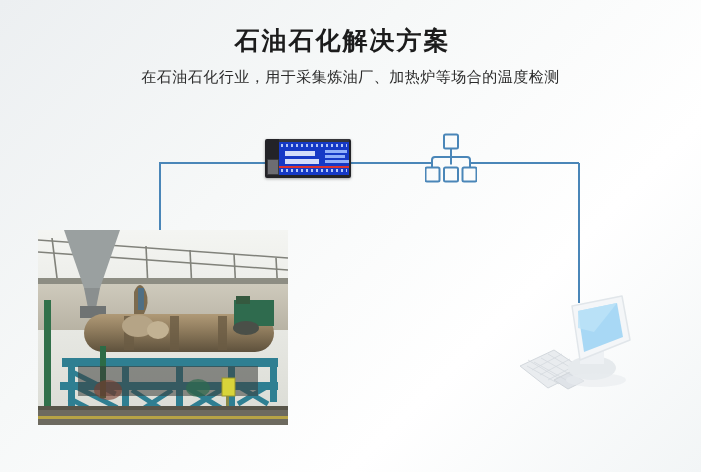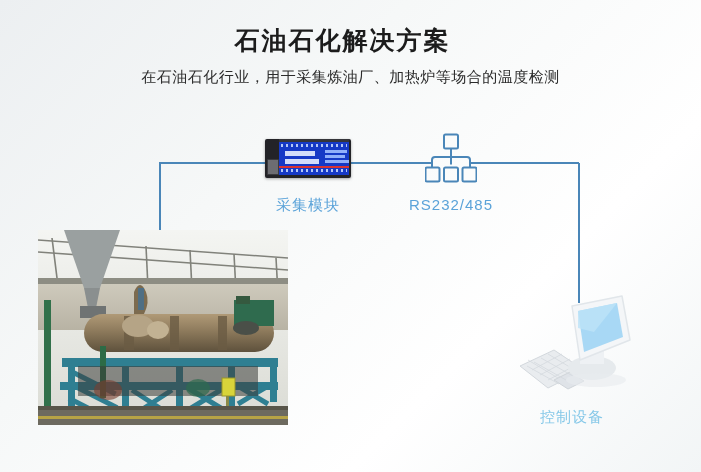--- a/index.html
+++ b/index.html
@@ -111,33 +111,31 @@
       <div class="row r1"></div>
       <div class="blk b1"></div>
       <div class="blk b2"></div>
       <div class="blk b3"></div>
       <div class="blk b4"></div>
       <div class="blk b5"></div>
       <div class="redbar"></div>
       <div class="row r2"></div>
     </div>
   </div>
-  <div class="node-label" id="label-module">采集模块</div>
 
   <div id="net-icon">
     <svg width="52" height="50" viewBox="0 0 52 50" fill="none">
       <rect x="19" y="1.5" width="14" height="14" rx="1.5" stroke="#4a86b8" stroke-width="2" fill="none"></rect>
       <path d="M26 15.5 V 31.5" stroke="#4a86b8" stroke-width="2"></path>
       <path d="M7 35 V 27 a3 3 0 0 1 3 -3 H 42 a3 3 0 0 1 3 3 V 35" stroke="#4a86b8" stroke-width="2" fill="none"></path>
       <rect x="0.5" y="34.5" width="14" height="14" rx="1.5" stroke="#4a86b8" stroke-width="2" fill="none"></rect>
       <rect x="19" y="34.5" width="14" height="14" rx="1.5" stroke="#4a86b8" stroke-width="2" fill="none"></rect>
       <rect x="37.5" y="34.5" width="14" height="14" rx="1.5" stroke="#4a86b8" stroke-width="2" fill="none"></rect>
     </svg>
   </div>
-  <div class="node-label" id="label-protocol">RS232/485</div>
 
   <div id="photo">
     <svg width="250" height="195" viewBox="0 0 250 195">
       <defs>
         <linearGradient id="skyG" x1="0" y1="0" x2="0" y2="1">
           <stop offset="0" stop-color="#f4f5f2"></stop>
           <stop offset="1" stop-color="#dadbd4"></stop>
         </linearGradient>
         <linearGradient id="drumG" x1="0" y1="0" x2="0" y2="1">
           <stop offset="0" stop-color="#b09a77"></stop>
@@ -244,15 +242,14 @@
       <path d="M62 56 L86 56 L86 76 L62 76 Z" fill="#eef1f4"></path>
 
       <polygon points="54,18 104,8 112,52 62,72" fill="#f4f6f8" stroke="#e1e6ea" stroke-width="1.5" stroke-linejoin="round"></polygon>
 
       <polygon points="60,23 99,15 105,49 66,64" fill="#a8d8f5"></polygon>
       <polygon points="60,23 99,15 76,44 60,40" fill="#bde3f8" opacity="0.8"></polygon>
 
       <ellipse cx="78" cy="92" rx="30" ry="7" fill="#e7ebee" opacity="0.6"></ellipse>
     </svg>
   </div>
-  <div class="node-label" id="label-control">控制设备</div>
 
 </div>
 
 </body></html>

